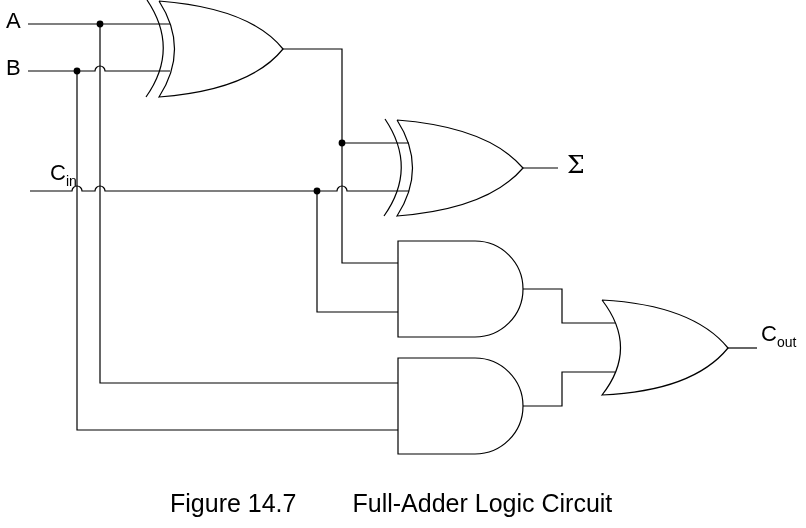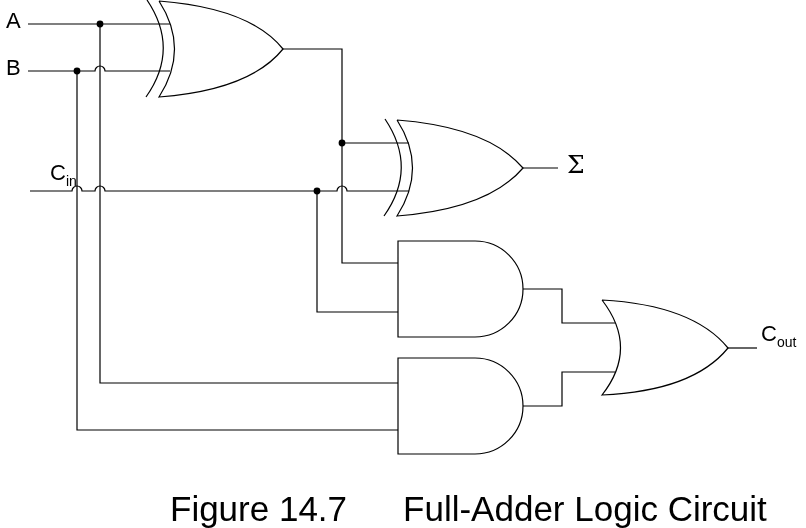--- a/index.html
+++ b/index.html
@@ -27,21 +27,21 @@
     letter-spacing: 0;
   }
   .sigma-lbl {
     font-family: "DejaVu Serif", "Liberation Serif", serif;
     font-size: 25px;
   }
   .caption {
     position: absolute;
     left: 170px;
     top: 491px;
-    font-size: 35px;
+    font-size: 25px;
     line-height: 1;
     white-space: nowrap;
     color: #000;
   }
   .caption .caption-title { margin-left: 56px; }
 </style>
 </head>
 <body>
 
 <div id="figure">

